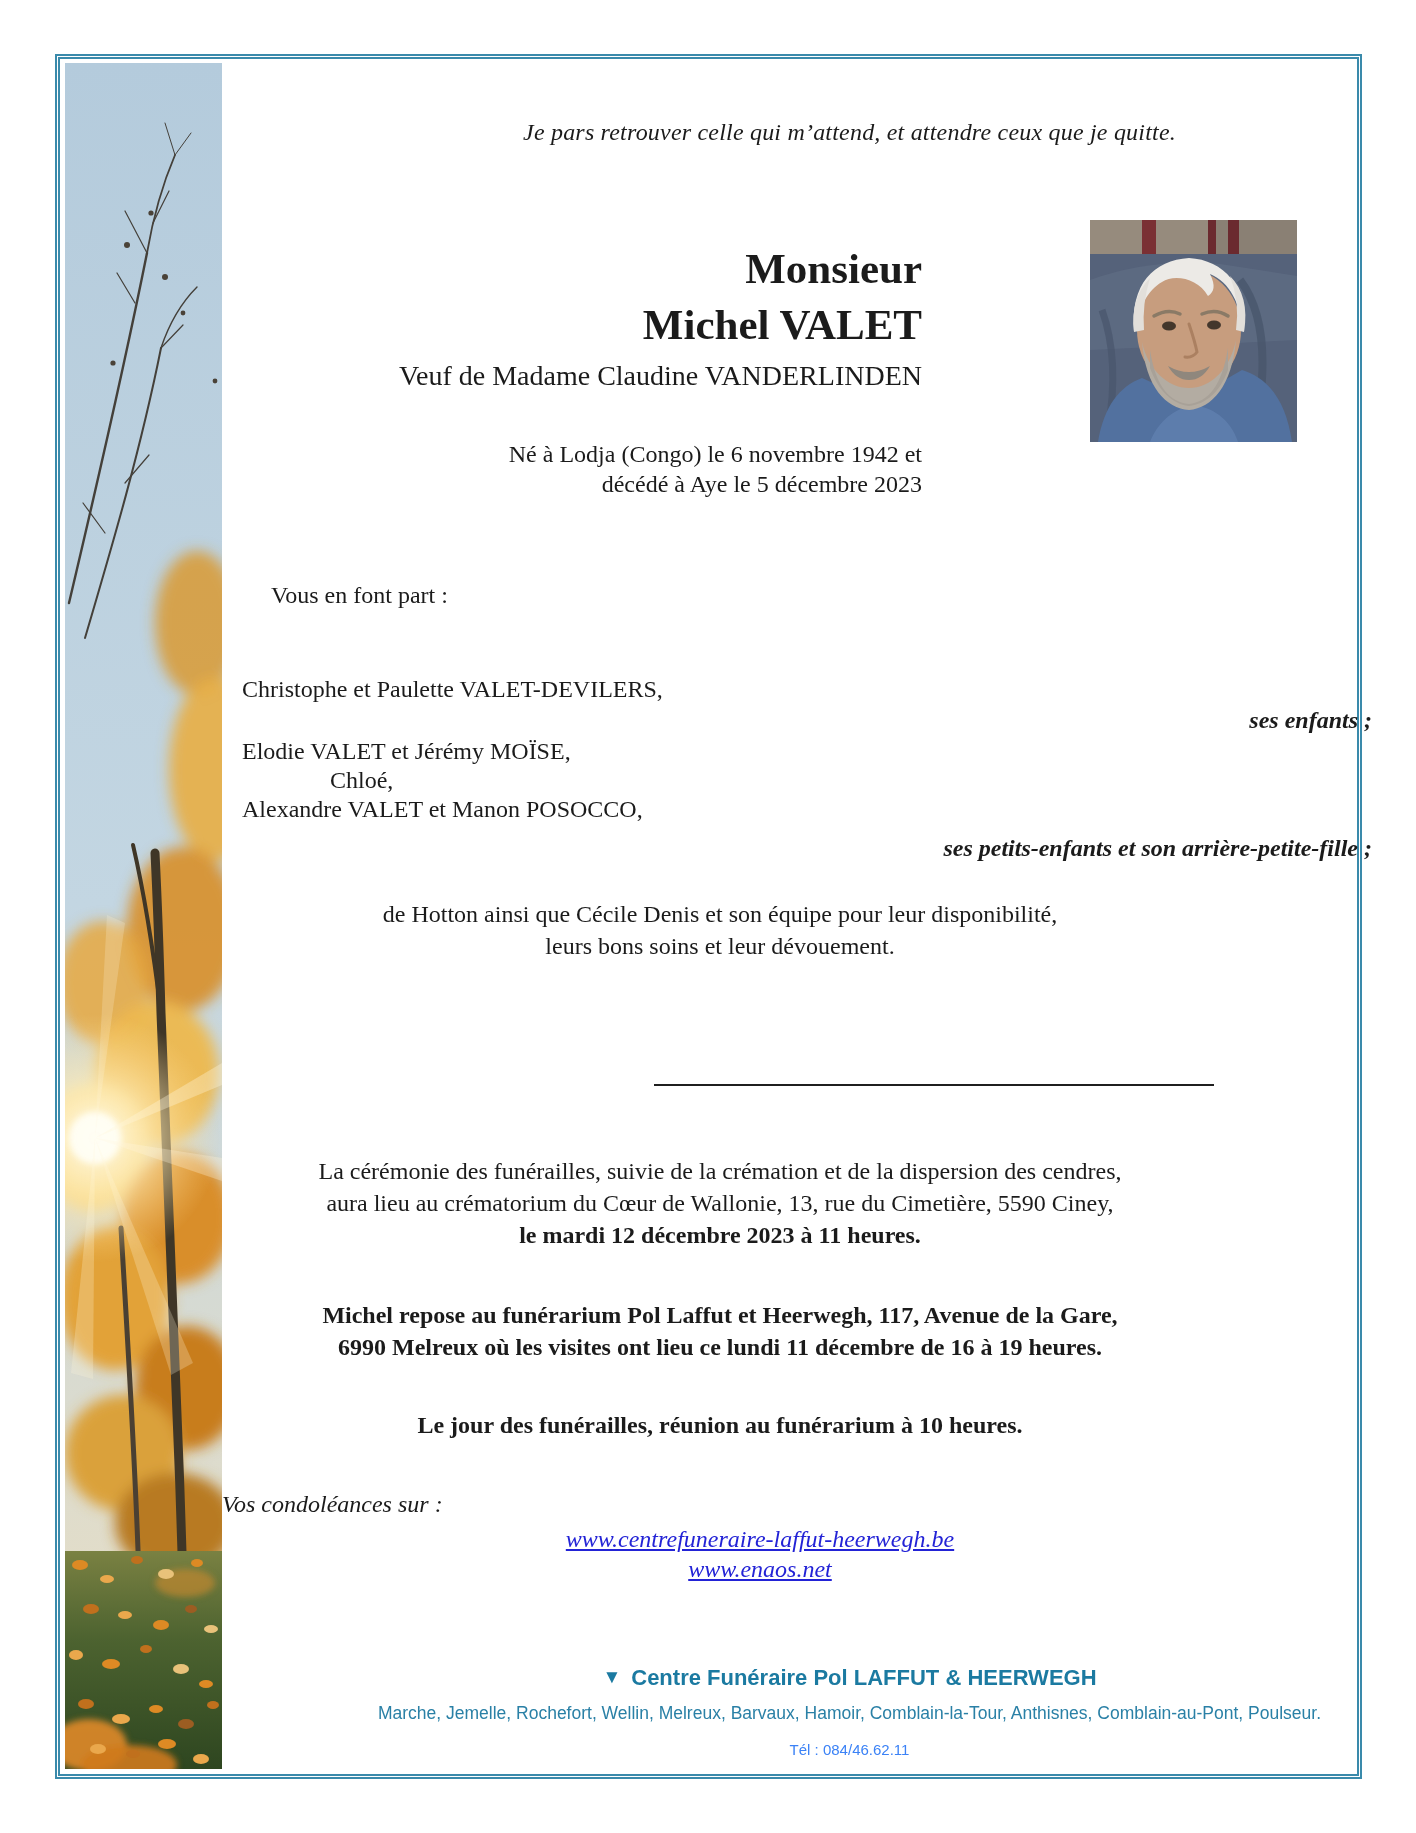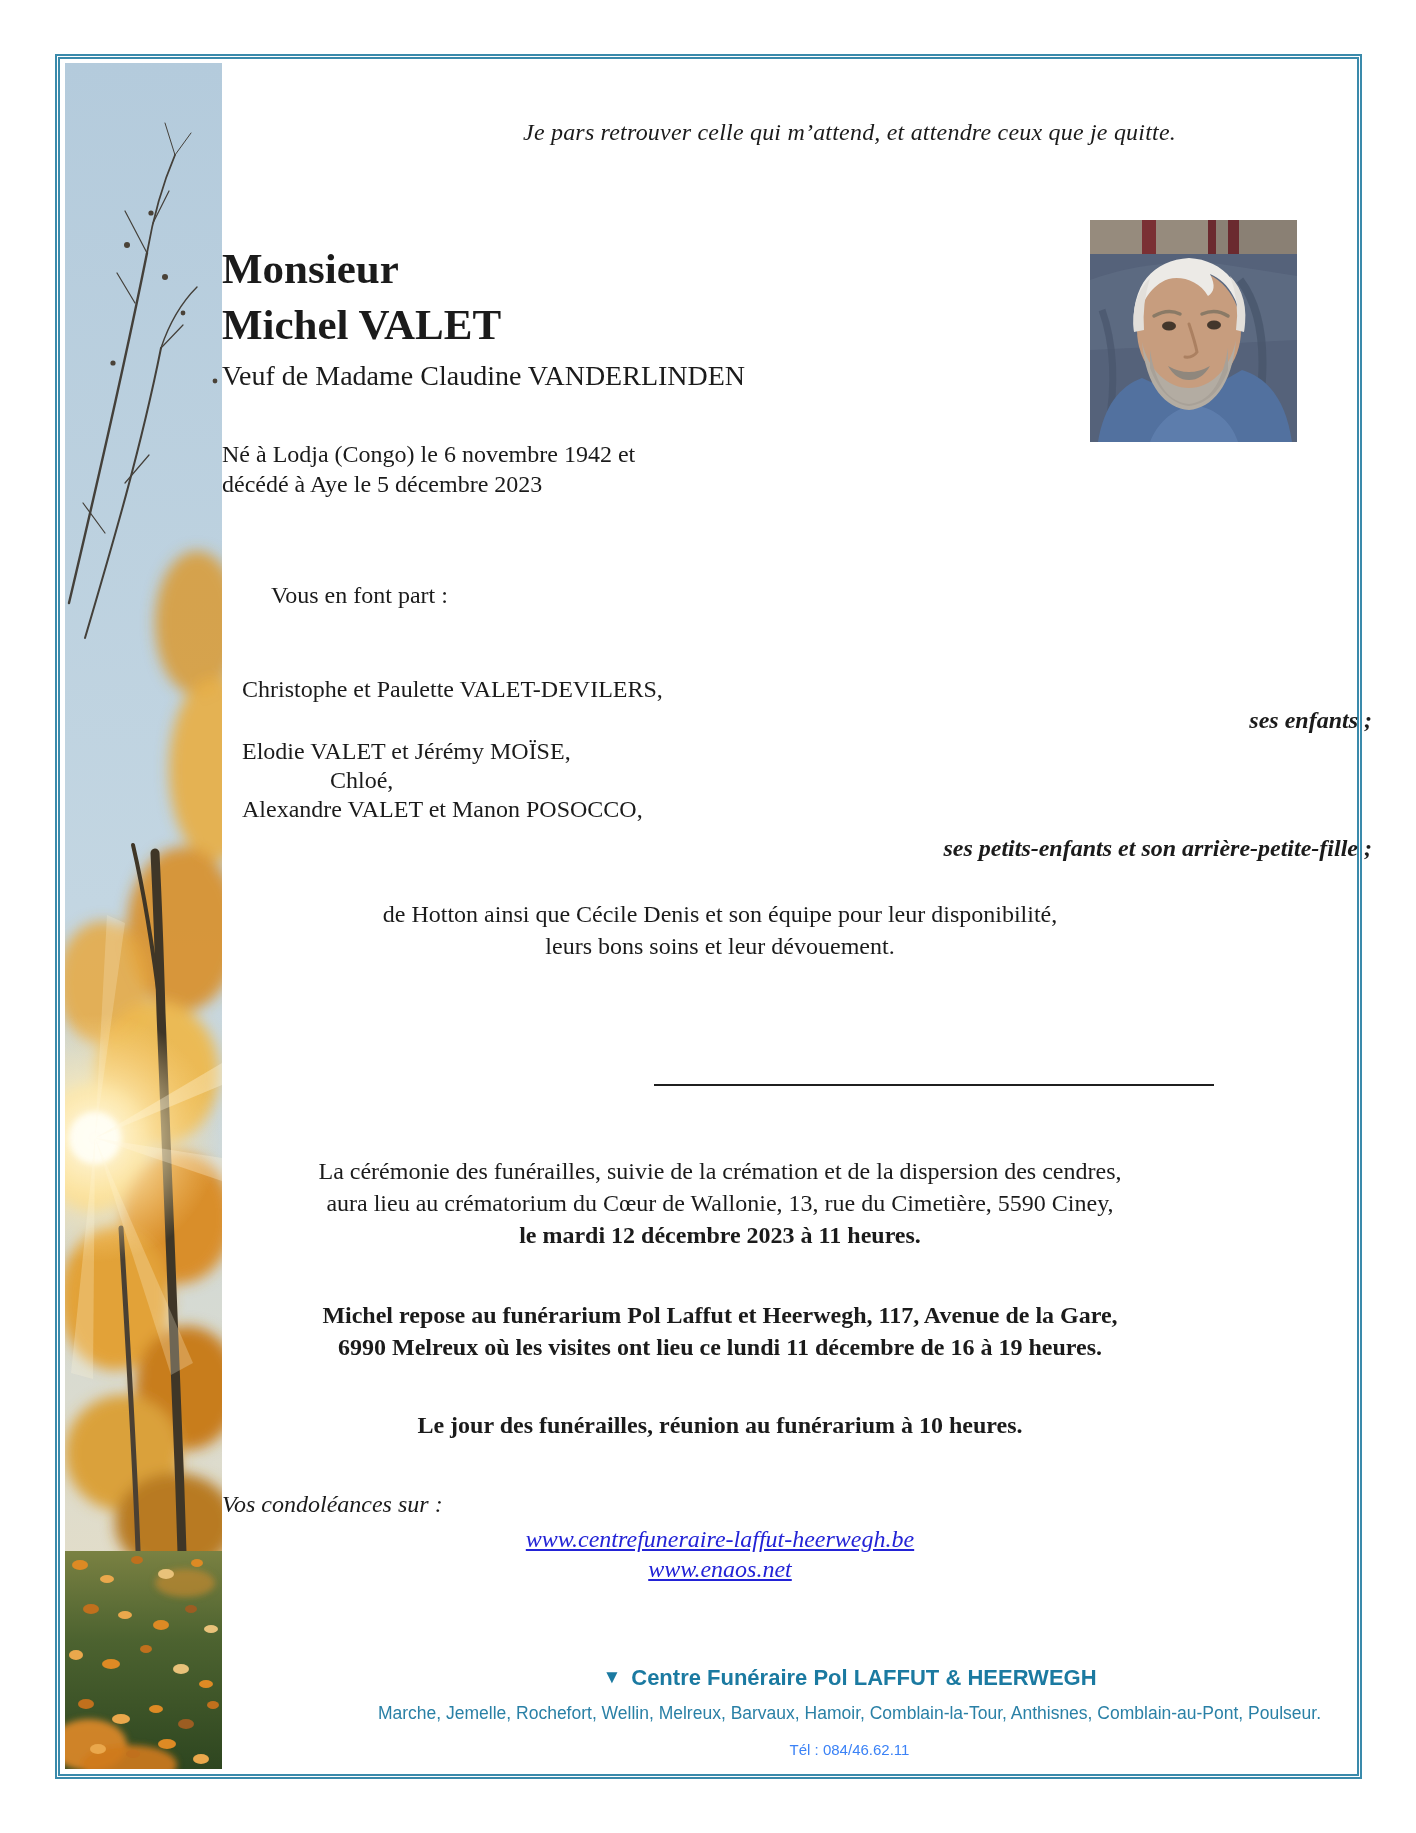--- a/index.html
+++ b/index.html
@@ -4,36 +4,36 @@
 <style>
   html,body{margin:0;padding:0;background:#ffffff;}
   .sheet{position:relative;width:1416px;height:1833px;background:#ffffff;overflow:hidden;
          font-family:"Liberation Serif","DejaVu Serif",serif;color:#1b1b1b;}
   .border-box{position:absolute;left:55px;top:54px;width:1307px;height:1725px;
               box-sizing:border-box;border:5px double #3a8aab;background:#ffffff;}
   .strip{position:absolute;left:5px;top:4px;width:157px;height:1706px;display:block;}
   .content{position:absolute;left:162px;top:0;width:1255px;height:100%;}
   .quote{position:absolute;top:60px;left:0;width:100%;text-align:center;
          font-style:italic;font-size:24px;letter-spacing:.2px;}
-  .title-block{position:absolute;top:182px;left:0;width:700px;text-align:left;}
+  .title-block{position:absolute;top:182px;left:0;width:700px;text-align:right;}
   .title-line{font-weight:bold;font-size:43px;line-height:56px;}
   .subtitle{font-size:28px;line-height:46px;}
   .birthdeath{margin-top:40px;font-size:24px;line-height:30px;}
   .portrait{position:absolute;left:868px;top:161px;width:207px;height:222px;display:block;}
   .announce{position:absolute;top:523px;left:20px;font-size:24px;margin-left:29px;}
   .fam-line{position:absolute;left:20px;font-size:24px;white-space:nowrap;}
   .fam-indent{left:108px;}
   .role{position:absolute;right:105px;font-size:24px;font-weight:bold;font-style:italic;white-space:nowrap;}
   .para{position:absolute;left:0;width:996px;text-align:center;font-size:24px;line-height:32px;}
   .divider{position:absolute;top:1025px;left:432px;width:560px;border-top:2px solid #1f1f1f;}
   .bold{font-weight:bold;}
   .condole-label{position:absolute;top:1432px;left:0;width:996px;text-align:left;
                  font-style:italic;font-size:24px;}
   .links{position:absolute;top:1465px;left:0;width:996px;text-align:center;
-         font-style:italic;font-size:24px;line-height:30px;}
+         font-style:italic;font-size:24px;line-height:30px;padding-left:40px;}
   .links a{color:#2323d6;text-decoration:underline;display:block;}
   .footer-head{position:absolute;top:1606px;left:0;width:100%;text-align:center;
                font-family:"Liberation Sans","DejaVu Sans",sans-serif;
                font-weight:bold;font-size:22px;color:#1b7aa1;}
   .footer-head .tri{font-size:19px;vertical-align:2px;margin-right:10px;color:#1b7aa1;}
   .footer-towns{position:absolute;top:1644px;left:0;width:100%;text-align:center;
                 font-family:"Liberation Sans","DejaVu Sans",sans-serif;
                 font-size:17.5px;color:#2a80a6;}
   .footer-tel{position:absolute;top:1682px;left:0;width:100%;text-align:center;
               font-family:"Liberation Sans","DejaVu Sans",sans-serif;

